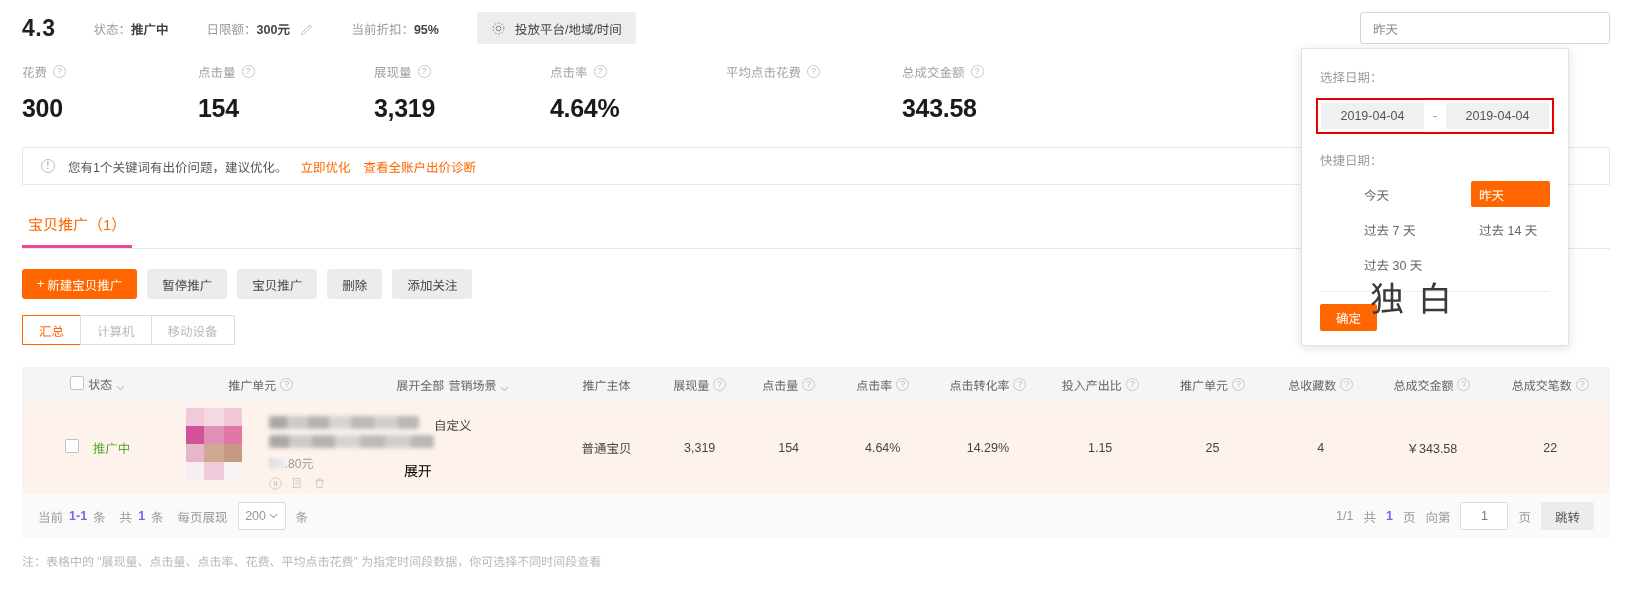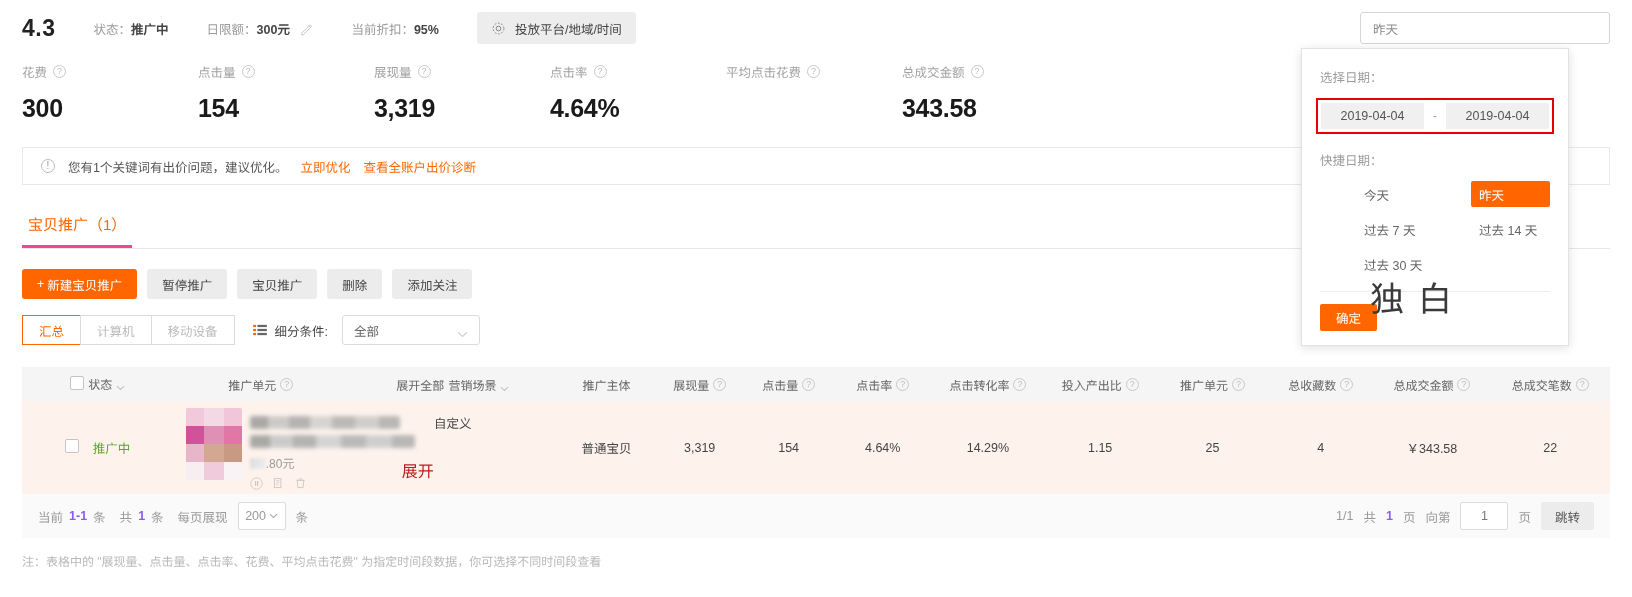--- a/index.html
+++ b/index.html
@@ -144,21 +144,21 @@
   }
   .cb {
     width: 14px; height: 14px; border: 1px solid #c4c4c4;
     background: #fff; border-radius: 2px; display: inline-block; cursor: pointer;
   }
   .status-on { color: #5aa82e; font-size: 12.5px; }
   .caret-down { width: 9px; height: 6px; opacity: .55; display:inline-block; }
 
   
   .prod-cell { text-align: left; padding-left: 12px !important; }
-  .prod { display: flex; gap: 8px; align-items: flex-start; padding-top: 6px; }
+  .prod { display: flex; gap: 27px; align-items: flex-start; padding-top: 6px; }
   .thumb {
     width: 56px; height: 72px; flex: none; border-radius: 2px;
     background:
       linear-gradient(90deg,#f2d5e0 0 20%,#e9b7cd 20% 40%,#f3dbe4 40% 60%,#eabfd3 60% 80%,#f6e6ec 80% 100%);
     position: relative; overflow: hidden; filter: blur(0.6px);
   }
   .thumb i {
     position:absolute; display:block;
   }
   .prod-info { padding-top: 8px; min-width: 0; }
@@ -169,21 +169,21 @@
   }
   .blur-line.l1 { width: 150px; }
   .blur-line.l2 { width: 165px; }
   .price { font-size: 12px; color: #9a9a9a; margin-top: 4px; }
   .price .masked {
     display:inline-block; width: 16px; height: 11px; vertical-align: -1px;
     background: linear-gradient(100deg,#ddd,#eee); filter: blur(1.6px);
   }
   .mini-icons { display: flex; gap: 9px; margin-top: 6px; opacity: .45; }
   .mini-icons svg { width: 13px; height: 13px; }
-  .expand-link { font-size: 16px; color: #b91c1c; }
+  .expand-link { font-size: 14px; color: #000000; }
 
   
   .pager {
     margin: 0 22px; height: 44px; background: #fafafa;
     display: flex; align-items: center; padding: 0 16px;
     font-size: 12.5px; color: #999; gap: 6px;
   }
   .pager b { color: #8b5cf6; font-weight: 700; }
   .pager-right { margin-left: auto; display: flex; align-items: center; gap: 10px; }
   .pp-select {
@@ -352,41 +352,20 @@
     <button class="btn btn-default">宝贝推广</button>
     <button class="btn btn-default">删除</button>
     <button class="btn btn-default">添加关注</button>
   </div>
 
   <div class="filters">
     <div class="seg">
       <div class="seg-item active">汇总</div>
       <div class="seg-item">计算机</div>
       <div class="seg-item">移动设备</div>
-    </div>
-    <div class="cond">
-      <span class="list-icon">
-        <svg viewBox="0 0 16 14" width="14" height="12">
-          <rect x="0" y="1" width="3.4" height="2.6" fill="#f60"></rect>
-            <rect x="5" y="1" width="11" height="2.6" fill="#666"></rect>
-          <rect x="0" y="5.7" width="3.4" height="2.6" fill="#f60"></rect>
-            <rect x="5" y="5.7" width="11" height="2.6" fill="#666"></rect>
-          <rect x="0" y="10.4" width="3.4" height="2.6" fill="#f60"></rect>
-            <rect x="5" y="10.4" width="11" height="2.6" fill="#666"></rect>
-        </svg>
-      </span>
-      <span>细分条件:</span>
-      <div class="select">
-        <span>全部</span>
-        <span class="chev">
-          <svg viewBox="0 0 12 8" width="11" height="7">
-              <path d="M1 1.6L6 6.2l5-4.6" fill="none" stroke="#999" stroke-width="1.3"></path>
-            </svg>
-        </span>
-      </div>
     </div>
   </div>
 
   <div class="table-wrap">
     <table>
       <colgroup>
         <col style="width:150px">
           <col style="width:172px">
           <col style="width:208px">
         <col style="width:96px">

